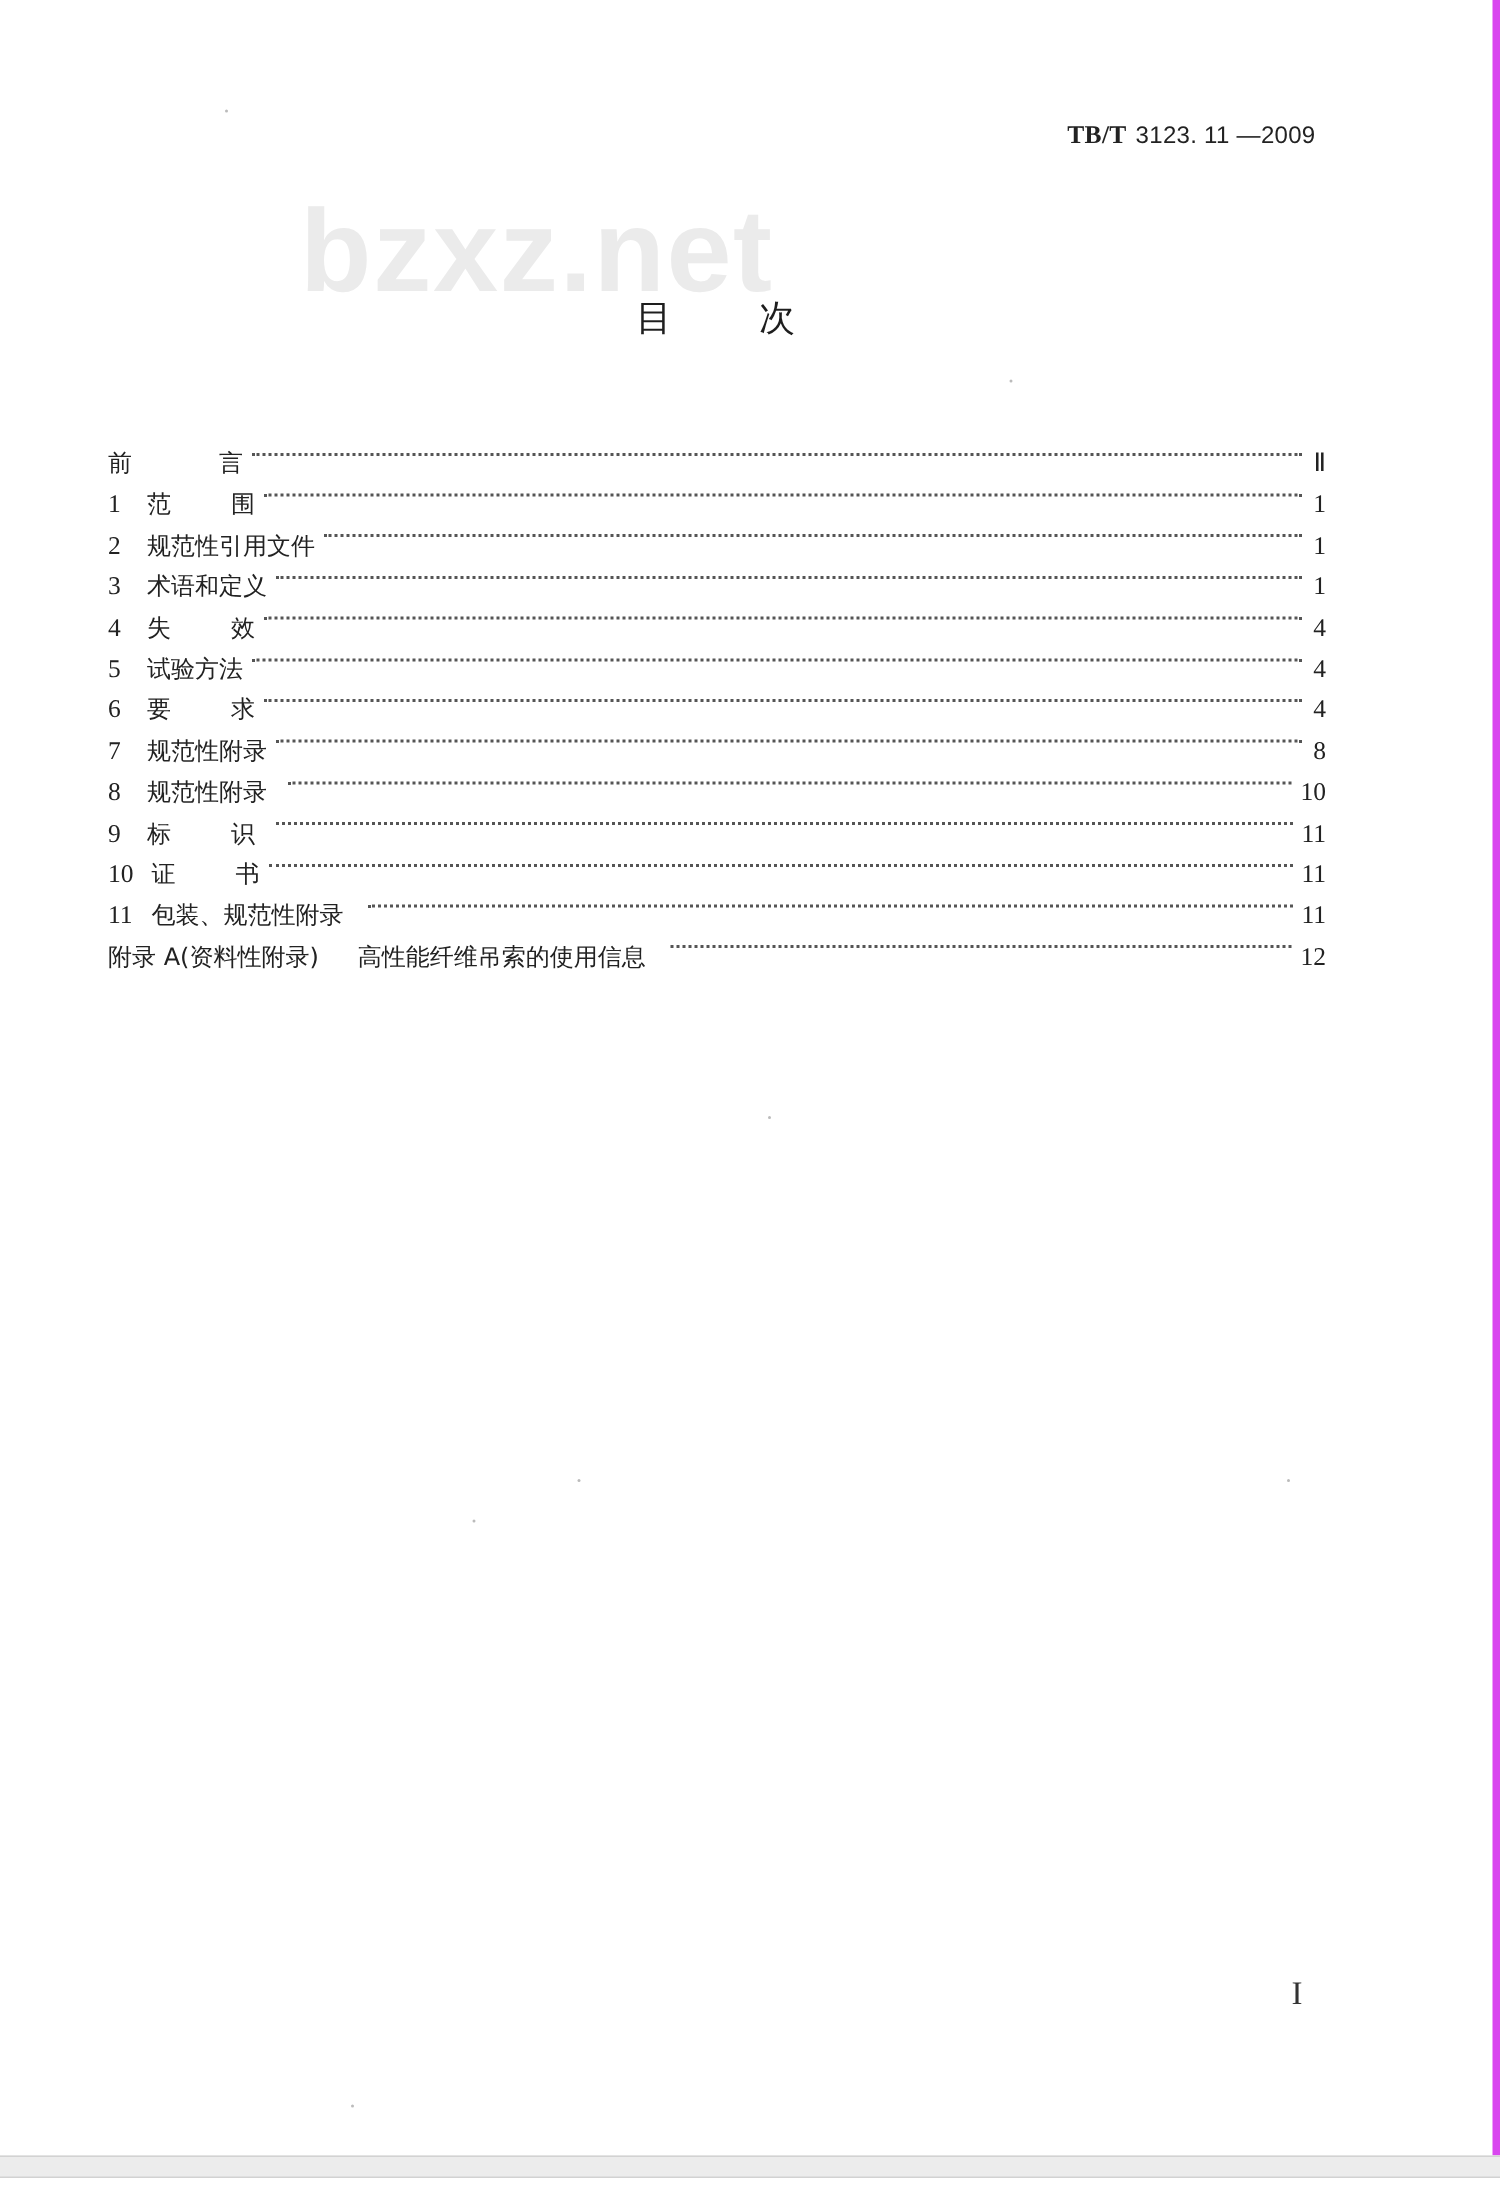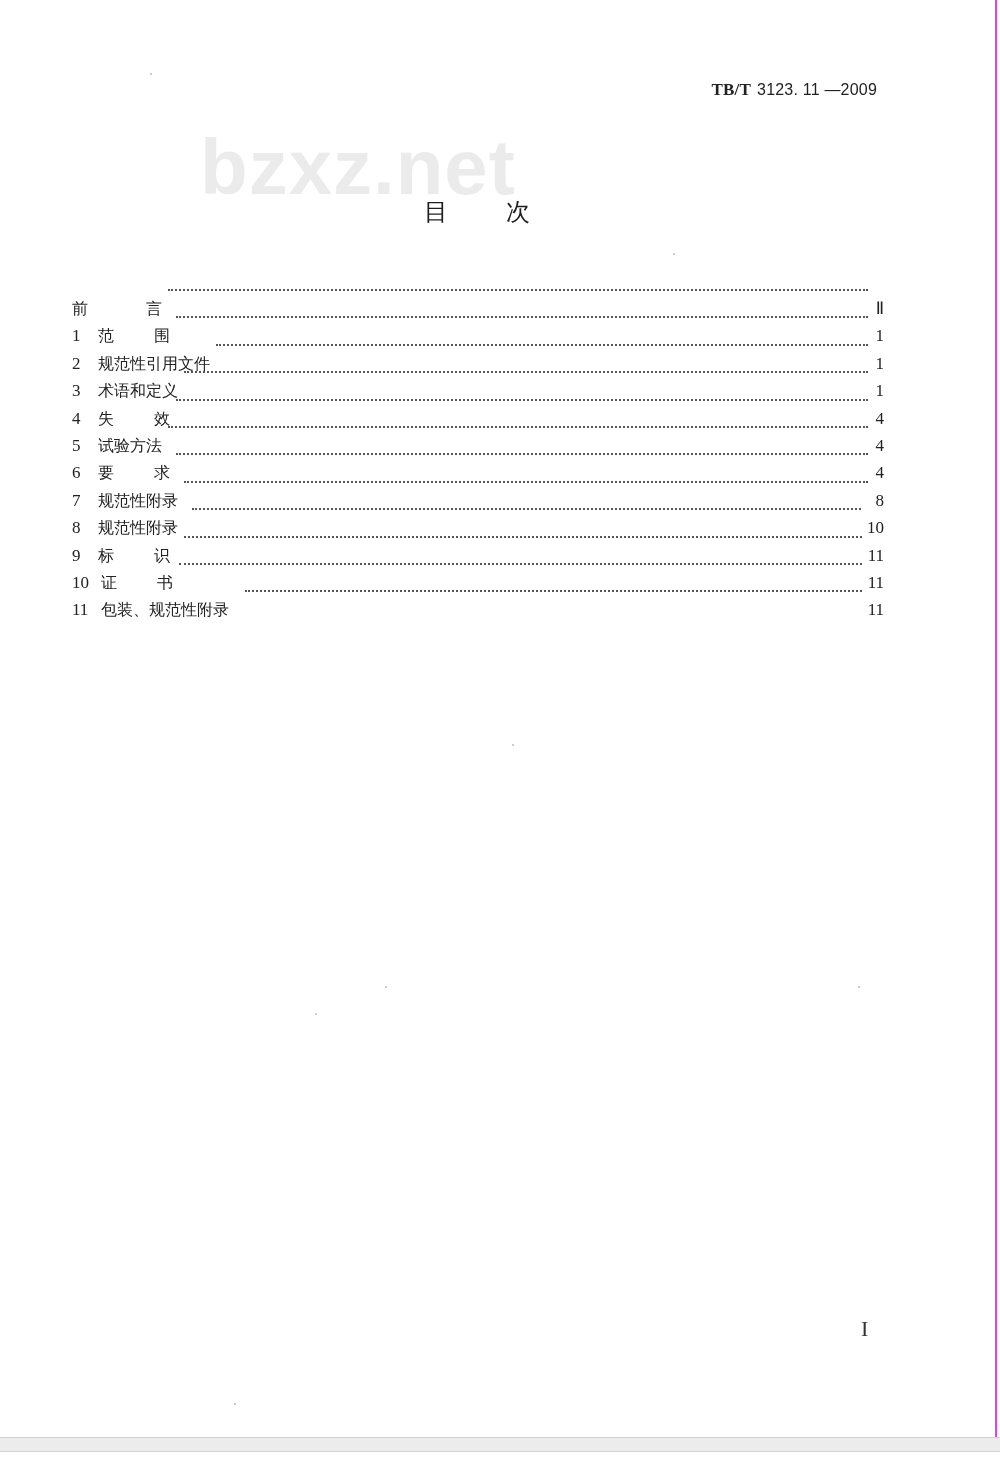--- a/index.html
+++ b/index.html
@@ -10,21 +10,21 @@
       background: #ffffff;
       overflow: hidden;
     }
     .page {
       position: absolute;
       left: 0;
       top: 0;
       width: 995px;
       height: 1437px;
       background: #ffffff;
-      border-right: 2px solid #d946ef;
+      border-right: 6px solid #d946ef;
     }
     .bottom-band {
       position: absolute;
       left: 0;
       top: 1437px;
       width: 1000px;
       height: 13px;
       background: #ececec;
       border-top: 1px solid #d2d2d2;
       border-bottom: 1px solid #d2d2d2;
@@ -81,21 +81,21 @@
       position: absolute;
       left: 72px;
       top: 295px;
       width: 812px;
       font-family: "DejaVu Serif", serif;
       font-size: 16px;
       color: #222;
     }
     .toc-row {
       display: flex;
-      align-items: flex-start;
+      align-items: center;
       height: 27.4px;
       line-height: 27.4px;
       white-space: nowrap;
     }
     .toc-num {
       display: inline-block;
       min-width: 26px;
       font-family: "Liberation Serif", serif;
       font-size: 17px;
     }
@@ -234,20 +234,26 @@
       <span class="toc-page">11</span>
     </div>
 
     <div class="toc-row">
       <span class="toc-num wide">11</span>
       <span class="toc-label">包装、规范性附录</span>
       <span class="leader" style="margin-left:16px"></span>
       <span class="toc-page">11</span>
     </div>
 
+    <div class="toc-row">
+      <span class="toc-label">附录 A(资料性附录)</span>
+      <span class="toc-sub">高性能纤维吊索的使用信息</span>
+      <span class="leader" style="margin-left:16px"></span>
+      <span class="toc-page">12</span>
+    </div>
 
 
   </div>
 
   <div class="page-footer-num">I</div>
 
   <span class="speck" style="left:150px;top:73px"></span>
   <span class="speck" style="left:673px;top:253px"></span>
   <span class="speck" style="left:512px;top:744px"></span>
   <span class="speck" style="left:385px;top:986px"></span>

